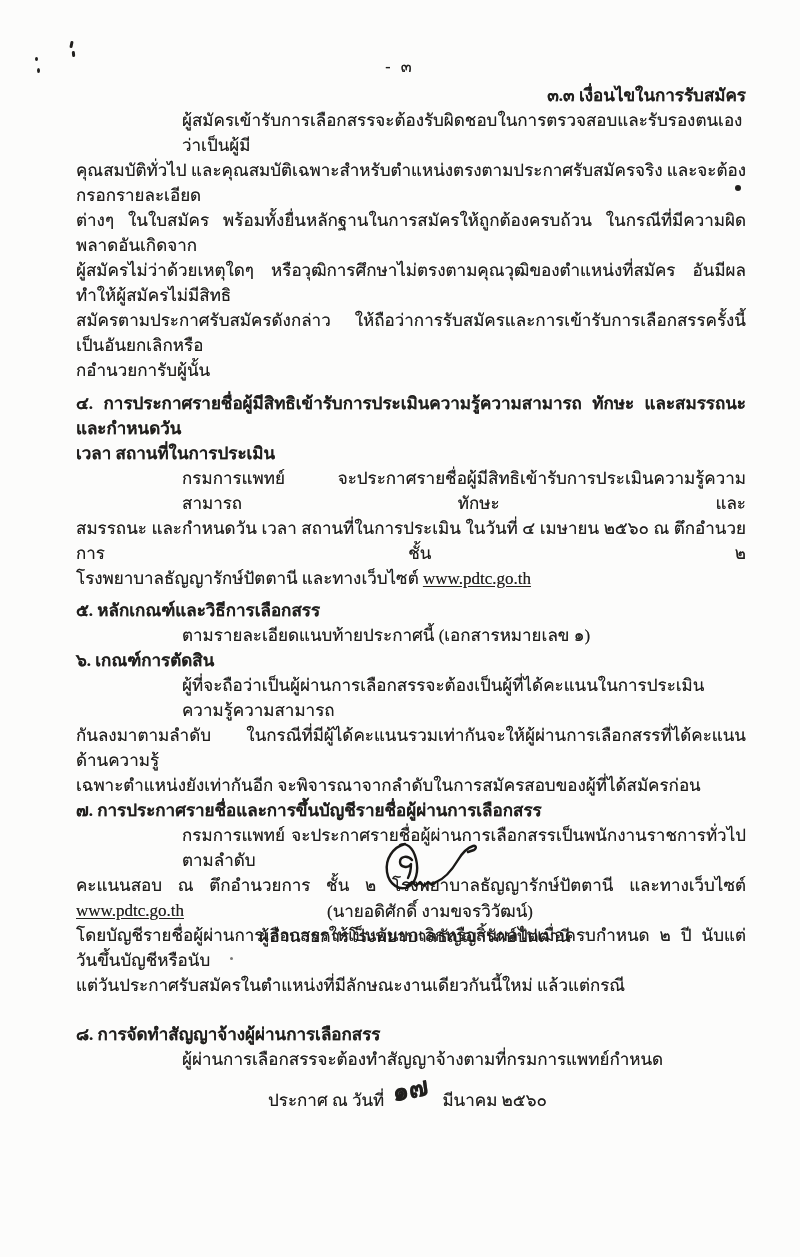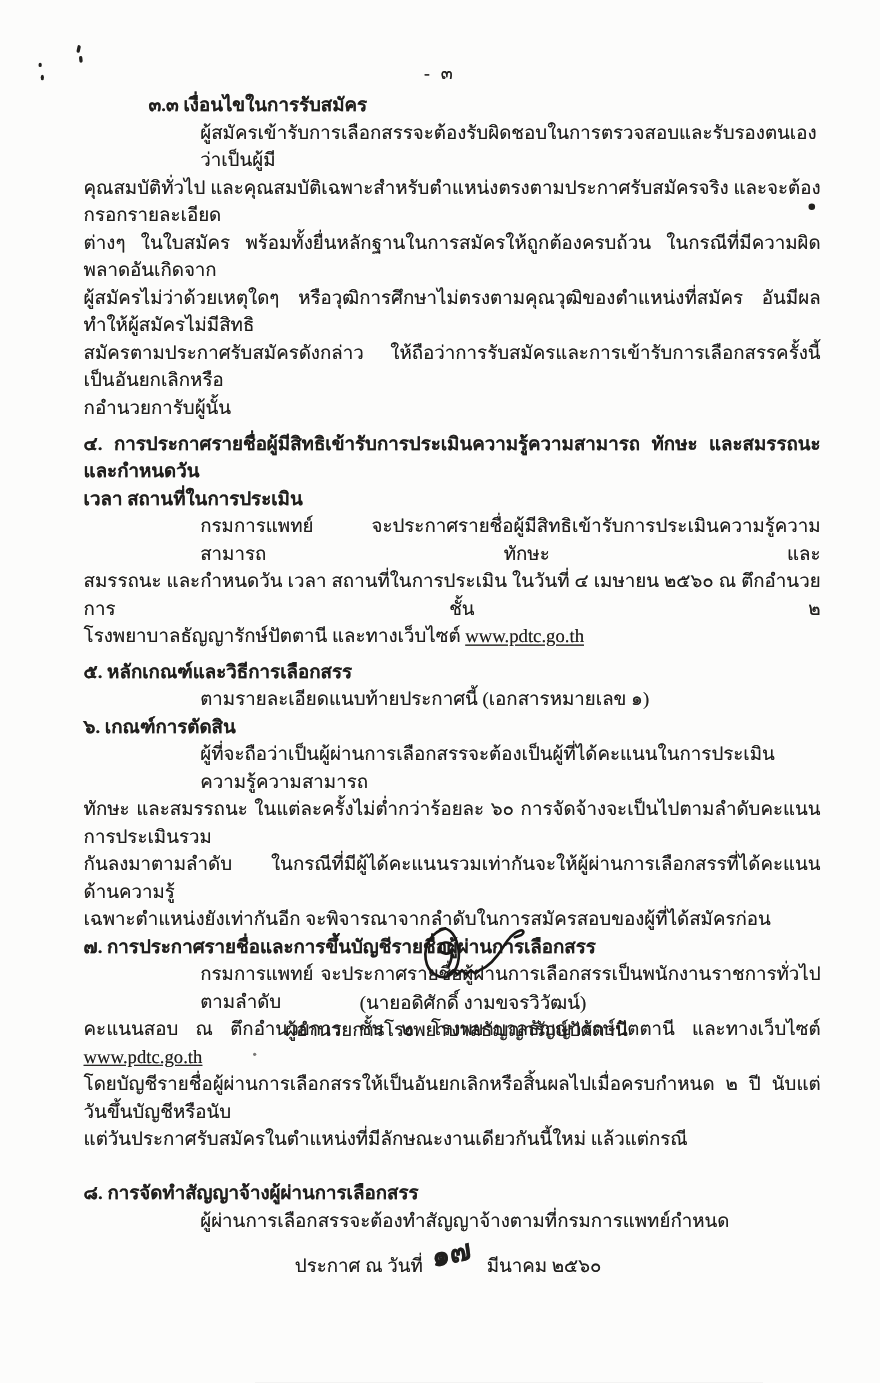--- a/index.html
+++ b/index.html
@@ -12,21 +12,21 @@
   }
   .pagenum {
     position:absolute; top:54px; left:0; width:100%;
     text-align:center; font-size:16px; letter-spacing:3px;
   }
   .content { position:absolute; top:0; left:76px; width:670px; }
   .ln, .h { font-size:17px; line-height:25px; }
   .h { font-weight:bold; }
   .fill { text-align:justify; text-align-last:justify; }
   .indent { padding-left:106px; }
-  .sub { margin-left:59px; }
+  .sub { margin-left:59px;text-align:right; }
   .mt83 { margin-top:83px; }
   .mt8 { margin-top:8px; }
   .mt7 { margin-top:7px; }
   .mt6 { margin-top:24px; }
   .url { text-decoration:underline; text-underline-offset:2px; }
   .dateline { margin-top:16px; margin-left:192px; font-size:17px; line-height:25px; white-space:nowrap; }
   .handday {
     display:inline-block; font-size:26px; font-weight:bold; line-height:20px;
     transform:rotate(-12deg) translateY(-8px) skewX(-4deg);
     margin:0 12px 0 10px;
@@ -81,21 +81,20 @@
       <div class="ln fill">สมรรถนะ และกำหนดวัน เวลา สถานที่ในการประเมิน ในวันที่ ๔ เมษายน ๒๕๖๐ ณ ตึกอำนวยการ ชั้น ๒</div>
       <div class="ln"><span>โรงพยาบาลธัญญารักษ์ปัตตานี  และทางเว็บไซต์ </span><span class="url">www.pdtc.go.th</span></div>
     </div>
 
     <div class="h mt7">๕. หลักเกณฑ์และวิธีการเลือกสรร</div>
     <div class="ln indent">ตามรายละเอียดแนบท้ายประกาศนี้ (เอกสารหมายเลข ๑)</div>
 
     <div class="h">๖. เกณฑ์การตัดสิน</div>
     <div>
       <div class="ln indent fill">ผู้ที่จะถือว่าเป็นผู้ผ่านการเลือกสรรจะต้องเป็นผู้ที่ได้คะแนนในการประเมินความรู้ความสามารถ</div>
-      <div class="ln fill">ทักษะ และสมรรถนะ ในแต่ละครั้งไม่ต่ำกว่าร้อยละ ๖๐ การจัดจ้างจะเป็นไปตามลำดับคะแนนการประเมินรวม</div>
       <div class="ln fill">กันลงมาตามลำดับ ในกรณีที่มีผู้ได้คะแนนรวมเท่ากันจะให้ผู้ผ่านการเลือกสรรที่ได้คะแนน ด้านความรู้</div>
       <div class="ln">เฉพาะตำแหน่งยังเท่ากันอีก จะพิจารณาจากลำดับในการสมัครสอบของผู้ที่ได้สมัครก่อน</div>
     </div>
 
     <div class="h">๗. การประกาศรายชื่อและการขึ้นบัญชีรายชื่อผู้ผ่านการเลือกสรร</div>
     <div>
       <div class="ln indent fill">กรมการแพทย์ จะประกาศรายชื่อผู้ผ่านการเลือกสรรเป็นพนักงานราชการทั่วไปตามลำดับ</div>
       <div class="ln fill"><span>คะแนนสอบ ณ ตึกอำนวยการ ชั้น ๒ โรงพยาบาลธัญญารักษ์ปัตตานี และทางเว็บไซต์ </span><span class="url">www.pdtc.go.th</span></div>
       <div class="ln fill">โดยบัญชีรายชื่อผู้ผ่านการเลือกสรรให้เป็นอันยกเลิกหรือสิ้นผลไปเมื่อครบกำหนด ๒ ปี นับแต่วันขึ้นบัญชีหรือนับ</div>
       <div class="ln">แต่วันประกาศรับสมัครในตำแหน่งที่มีลักษณะงานเดียวกันนี้ใหม่ แล้วแต่กรณี</div>

